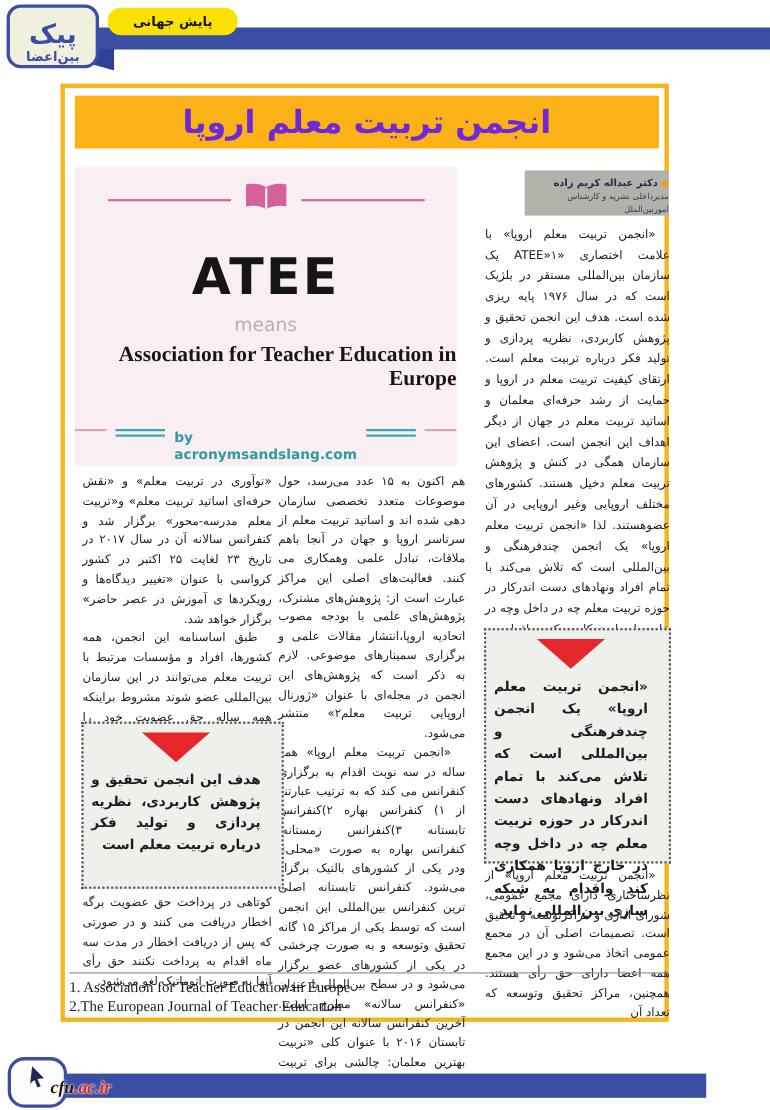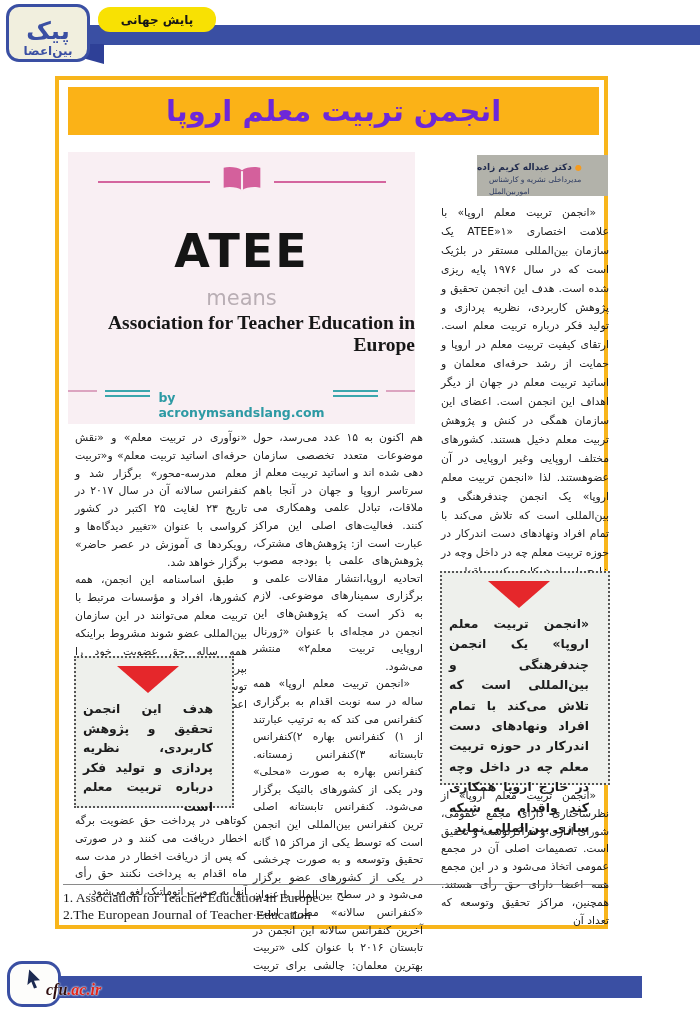--- a/index.html
+++ b/index.html
@@ -21,31 +21,31 @@
     border-radius:12px; z-index:4; display:flex; align-items:center; justify-content:center;
     font-size:12px; font-weight:bold; color:#161616; direction:rtl; }
   
   .page-frame { position:absolute; left:55px; top:76px; width:553px; height:853px;
     border:4px solid #f8b51b; background:#fff; z-index:1; }
   .title-banner { position:absolute; left:68px; top:87px; width:531px; height:48px; background:#fbb217;
     display:flex; align-items:center; justify-content:center; direction:rtl;
     font-size:29px; font-weight:bold; color:#6d28d9; z-index:2; }
   
   .author-box { position:absolute; left:477px; top:155px; width:131px; height:41px; background:#b2b2aa;
-    direction:rtl; text-align:left; padding-top:6px; z-index:2; }
+    direction:rtl; text-align:right; padding-top:6px; z-index:2; }
   .author-name { font-size:9px; font-weight:bold; color:#222c4e; line-height:12px; }
   .author-dot { color:#f59b1e; font-size:8px; margin-left:3px; }
   .author-role { font-size:7.5px; color:#2c3a60; line-height:12px;padding-left:12px; }
   
   .atee-card { position:absolute; left:68px; top:152px; width:347px; height:272px; background:#f9eff3; z-index:2; }
   .atee-decor { position:absolute; left:0; top:14px; width:100%; display:flex; align-items:center; justify-content:center; gap:12px; }
   .atee-decor .pink-line { width:112px; height:2px; background:#d4659e; }
   .atee-acronym { position:absolute; left:0; top:72px; width:100%; text-align:center;
     font-size:46px; font-weight:bold; letter-spacing:2px; color:#151515; }
-  .atee-means { position:absolute; left:0; top:134px; width:100%; text-align:center; font-size:21px; color:#b9aeb4; }
+  .atee-means { position:absolute; left:0; top:134px; width:100%; text-align:center; font-size:17px; color:#b9aeb4; }
   .atee-full { position:absolute; left:0; top:160px; width:100%; text-align:right;
     font-family:"Liberation Serif", serif; font-weight:bold; font-size:19.5px; color:#161616; }
   .atee-credit-row { position:absolute; left:0; top:238px; width:100%; display:flex; align-items:flex-start; justify-content:center; gap:8px; }
   .thin-pink { width:34px; height:2px; background:#dca4c0; }
   .dbl-teal { width:52px; height:7px; border-top:2px solid #3ba7ad; border-bottom:2px solid #3ba7ad; }
   .atee-credit { font-size:12.5px; font-weight:bold; color:#2d9aa4; }
   
   .fa-col { position:absolute; direction:rtl; text-align:justify; color:#1d1d1d;
     font-size:10.8px; line-height:18.9px; z-index:2; }
   .fa-col p { margin:0; }
@@ -54,21 +54,21 @@
   #col-right-p2 { left:441px; top:787px; width:168px; height:100px; line-height:17.8px; }
   #col-middle  { left:253px; top:429px; width:170px; height:458px; line-height:17.6px; }
   #col-left-a  { left:75px;  top:429px; width:172px; height:224px; line-height:17.8px; }
   #col-left-p3 { left:75px;  top:812px; width:172px; height:74px;  line-height:17.8px; }
   
   .quote-box { position:absolute; background:#eef0ec; border:2px dotted #555; direction:rtl;
     text-align:justify; font-weight:bold; color:#1c1c1c; z-index:2; padding:6px 19px 4px 7px; }
   .quote-box .tri { width:0; height:0; margin:2px auto 6px auto;
     border-left:31px solid transparent; border-right:31px solid transparent; border-top:27px solid #e5272b; }
   #quote-right { left:440px; top:571px; width:170px; height:214px; font-size:12.4px; line-height:20.4px; }
-  #quote-left  { left:74px;  top:656px; width:160px; height:152px; font-size:12.4px; line-height:19.5px; }
+  #quote-left  { left:74px;  top:656px; width:184px; height:152px; font-size:12.4px; line-height:19.5px; }
   
   .foot-rule { position:absolute; left:63px; top:884px; width:545px; height:1px; background:#8a8a8a; z-index:2; }
   .footnotes { position:absolute; left:63px; top:890px; width:400px; z-index:2;
     font-family:"Liberation Serif", serif; font-size:13.5px; color:#1a1a1a; line-height:16.5px; direction:ltr; }
   
   .footer-bar { position:absolute; left:34px; top:976px; width:608px; height:22px; background:#3a4fa3; z-index:5; }
   .footer-badge { position:absolute; left:7px; top:961px; width:54px; height:46px; background:#fdfdfb;
     border:3px solid #3a4fa3; border-radius:15px; z-index:6; display:flex; align-items:flex-start; justify-content:center; padding-top:3px; }
   .footer-site { position:absolute; left:10px; top:981px; z-index:7;
     font-family:"Liberation Serif", serif; font-style:italic; font-weight:bold; font-size:16px;

